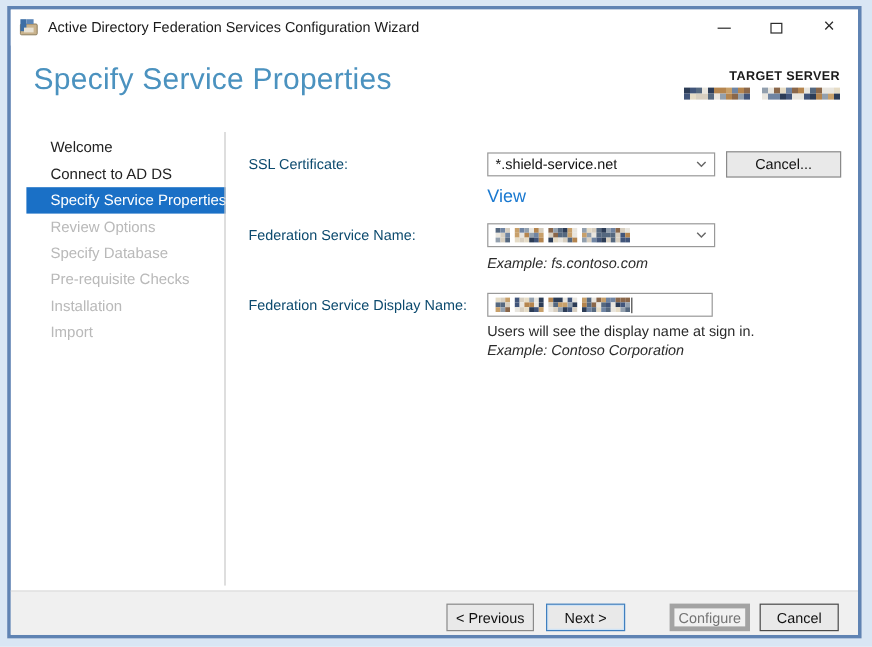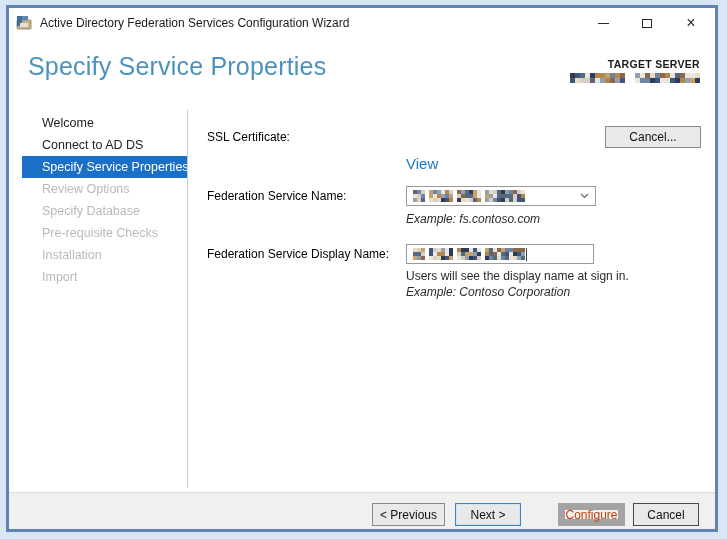--- a/index.html
+++ b/index.html
@@ -27,42 +27,42 @@
 
   
   .sidebar { position:absolute; left:13px; top:104px; width:166px; }
   .nav-item { height:22px; line-height:22px; padding-left:20px; font-size:12.5px; color:#222;
               white-space:nowrap; cursor:default; }
   .nav-item.selected { background:#1a70c6; color:#ffffff; }
   .nav-item.disabled { color:#b9b9b9; }
   .v-divider { position:absolute; left:178px; top:102px; width:1px; height:378px; background:#c9c9c9; }
 
   
-  .form-label { position:absolute; left:198px; font-size:12px; color:#000000; white-space:nowrap; }
+  .form-label { position:absolute; left:198px; font-size:12px; color:#0c4a6e; white-space:nowrap; }
   .combo { position:absolute; left:397px; width:190px; height:20px; background:#fff;
            border:1px solid #999; display:flex; align-items:center; justify-content:space-between;
            padding:0 6px; font-size:12px; color:#111; cursor:default; }
   .combo .val { white-space:nowrap; overflow:hidden; }
   .textbox { position:absolute; left:397px; width:188px; height:20px; background:#fff;
              border:1px solid #999; display:flex; align-items:center; padding-left:6px; }
   .caret { width:1px; height:13px; background:#444; margin-left:1px; }
   .link { position:absolute; left:397px; font-size:15px; color:#1a79d0; cursor:pointer; }
   .hint { position:absolute; left:397px; font-size:12px; color:#2a2a2a; }
   .example { position:absolute; left:397px; font-size:12px; font-style:italic; color:#2a2a2a; }
 
   
   .btn { position:absolute; height:23px; background:#e9e9e9; border:1px solid #8a8a8a;
          font-family:"Liberation Sans", sans-serif; font-size:12px; color:#111;
          display:flex; align-items:center; justify-content:center; cursor:default; }
   .btn-import { left:596px; top:118px; width:96px; height:22px; }
   .footer { position:absolute; left:0; top:484px; width:100%; height:37px;
             background:#f0f0f0; border-top:1px solid #dcdcdc; }
   .btn-prev { left:363px; top:10px; width:73px; }
   .btn-next { left:446px; top:10px; width:66px; border:1px solid #3f7fbf; box-shadow:0 0 0 1px #cfe3f5 inset; }
-  .btn-configure { left:549px; top:10px; width:67px; background:#f1f1f1; border:7px solid #a3a3a3; color:#c2410c; }
+  .btn-configure { left:549px; top:10px; width:67px; background:#f1f1f1; border:4px solid #a3a3a3; color:#737373; }
   .btn-cancel { left:624px; top:10px; width:66px; border:1px solid #4a4a4a; }
 
   .mosaic span { display:block; }
 </style>
 </head>
 <body>
 
 <div class="window">
 
   <div class="titlebar">
@@ -151,20 +151,26 @@
     <div class="nav-item selected">Specify Service Properties</div>
     <div class="nav-item disabled">Review Options</div>
     <div class="nav-item disabled">Specify Database</div>
     <div class="nav-item disabled">Pre-requisite Checks</div>
     <div class="nav-item disabled">Installation</div>
     <div class="nav-item disabled">Import</div>
   </div>
   <div class="v-divider"></div>
 
   <div class="form-label" style="top:122px">SSL Certificate:</div>
+  <div class="combo" style="top:119px">
+    <span class="val">*.shield-service.net</span>
+    <svg width="9" height="6" viewBox="0 0 9 6">
+        <path d="M1 1 L4.5 4.5 L8 1" stroke="#666" stroke-width="1.2" fill="none"></path>
+      </svg>
+  </div>
   <button class="btn btn-import">Cancel...</button>
   <div class="link" style="top:147px">View</div>
 
   <div class="form-label" style="top:181px">Federation Service Name:</div>
   <div class="combo" style="top:178px">
     <span class="mosaic" style="display: grid; grid-template-columns: repeat(28, 4px); grid-auto-rows: 4px;">
         <span style="background: rgb(85, 104, 127);"></span>
         <span style="background: rgb(111, 132, 162);"></span>
         <span style="background: rgb(216, 207, 192);"></span>
         <span style="background: transparent;"></span>

